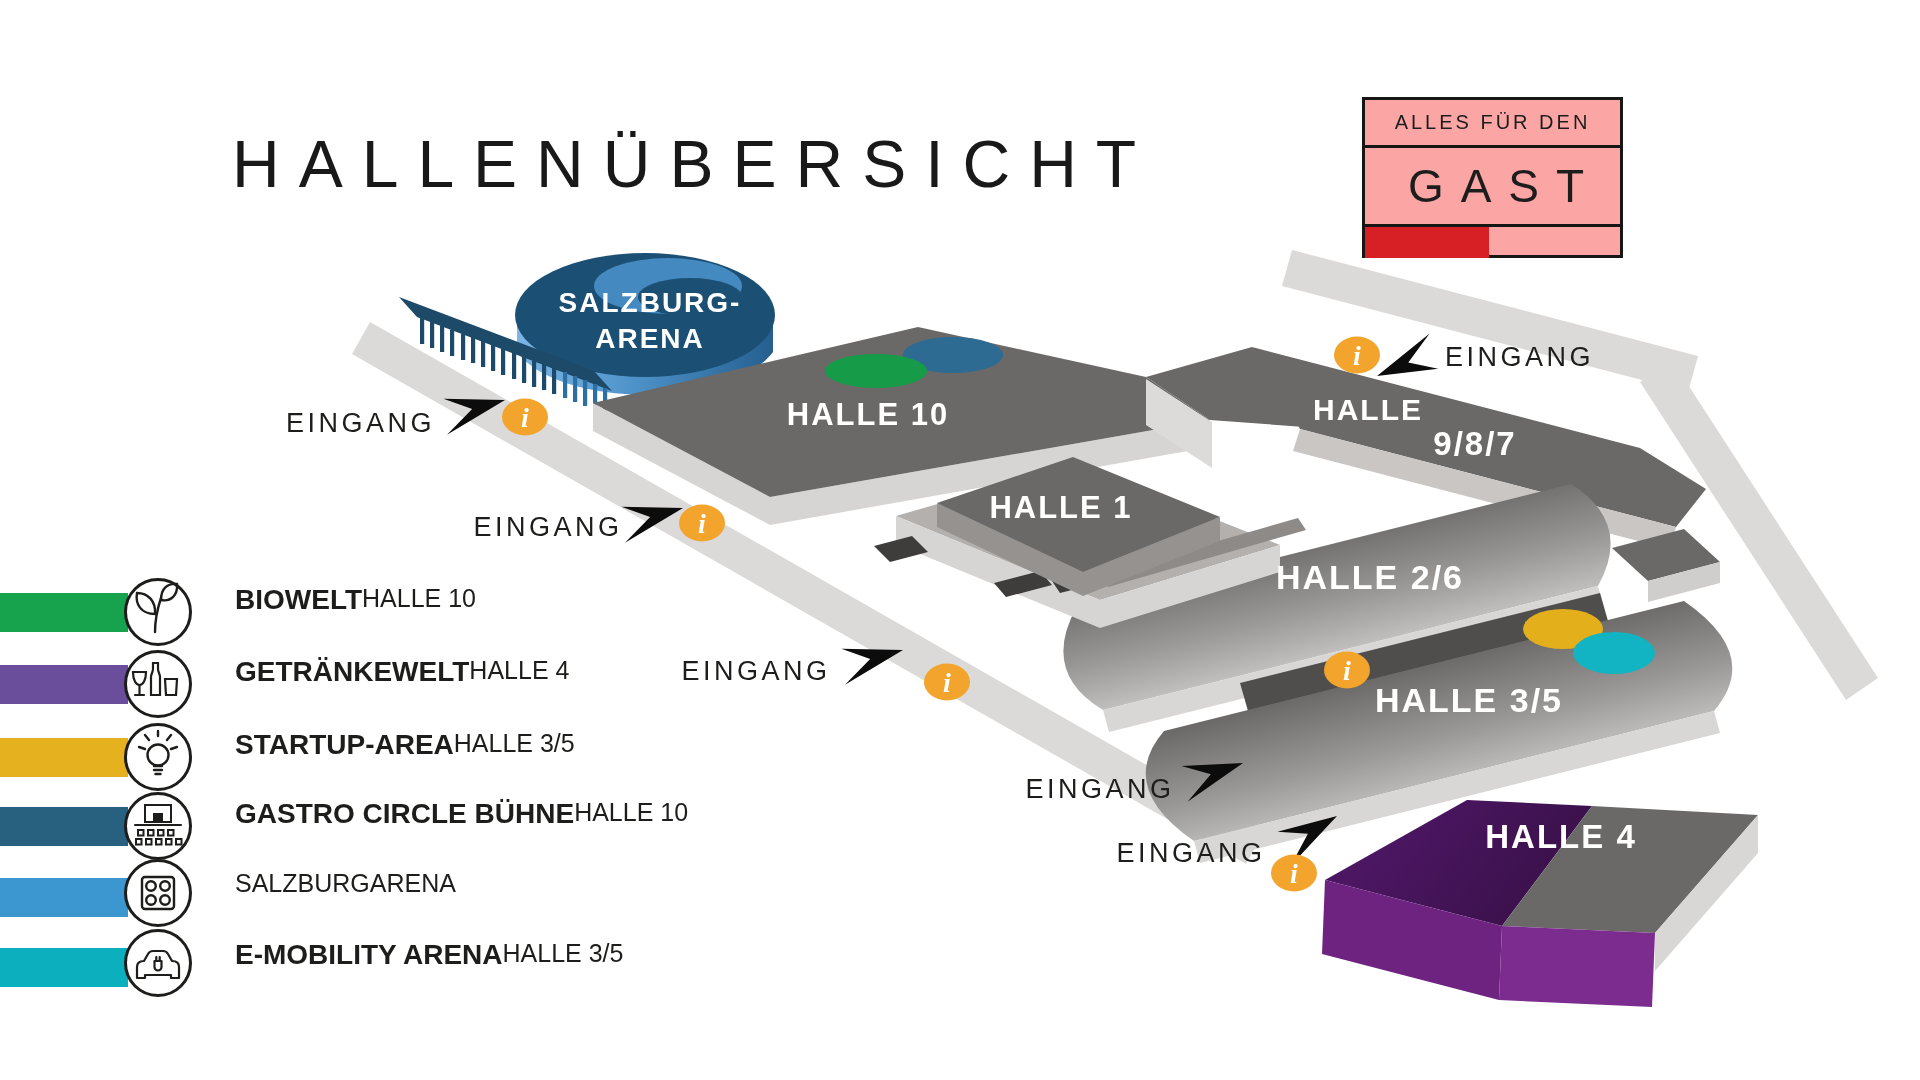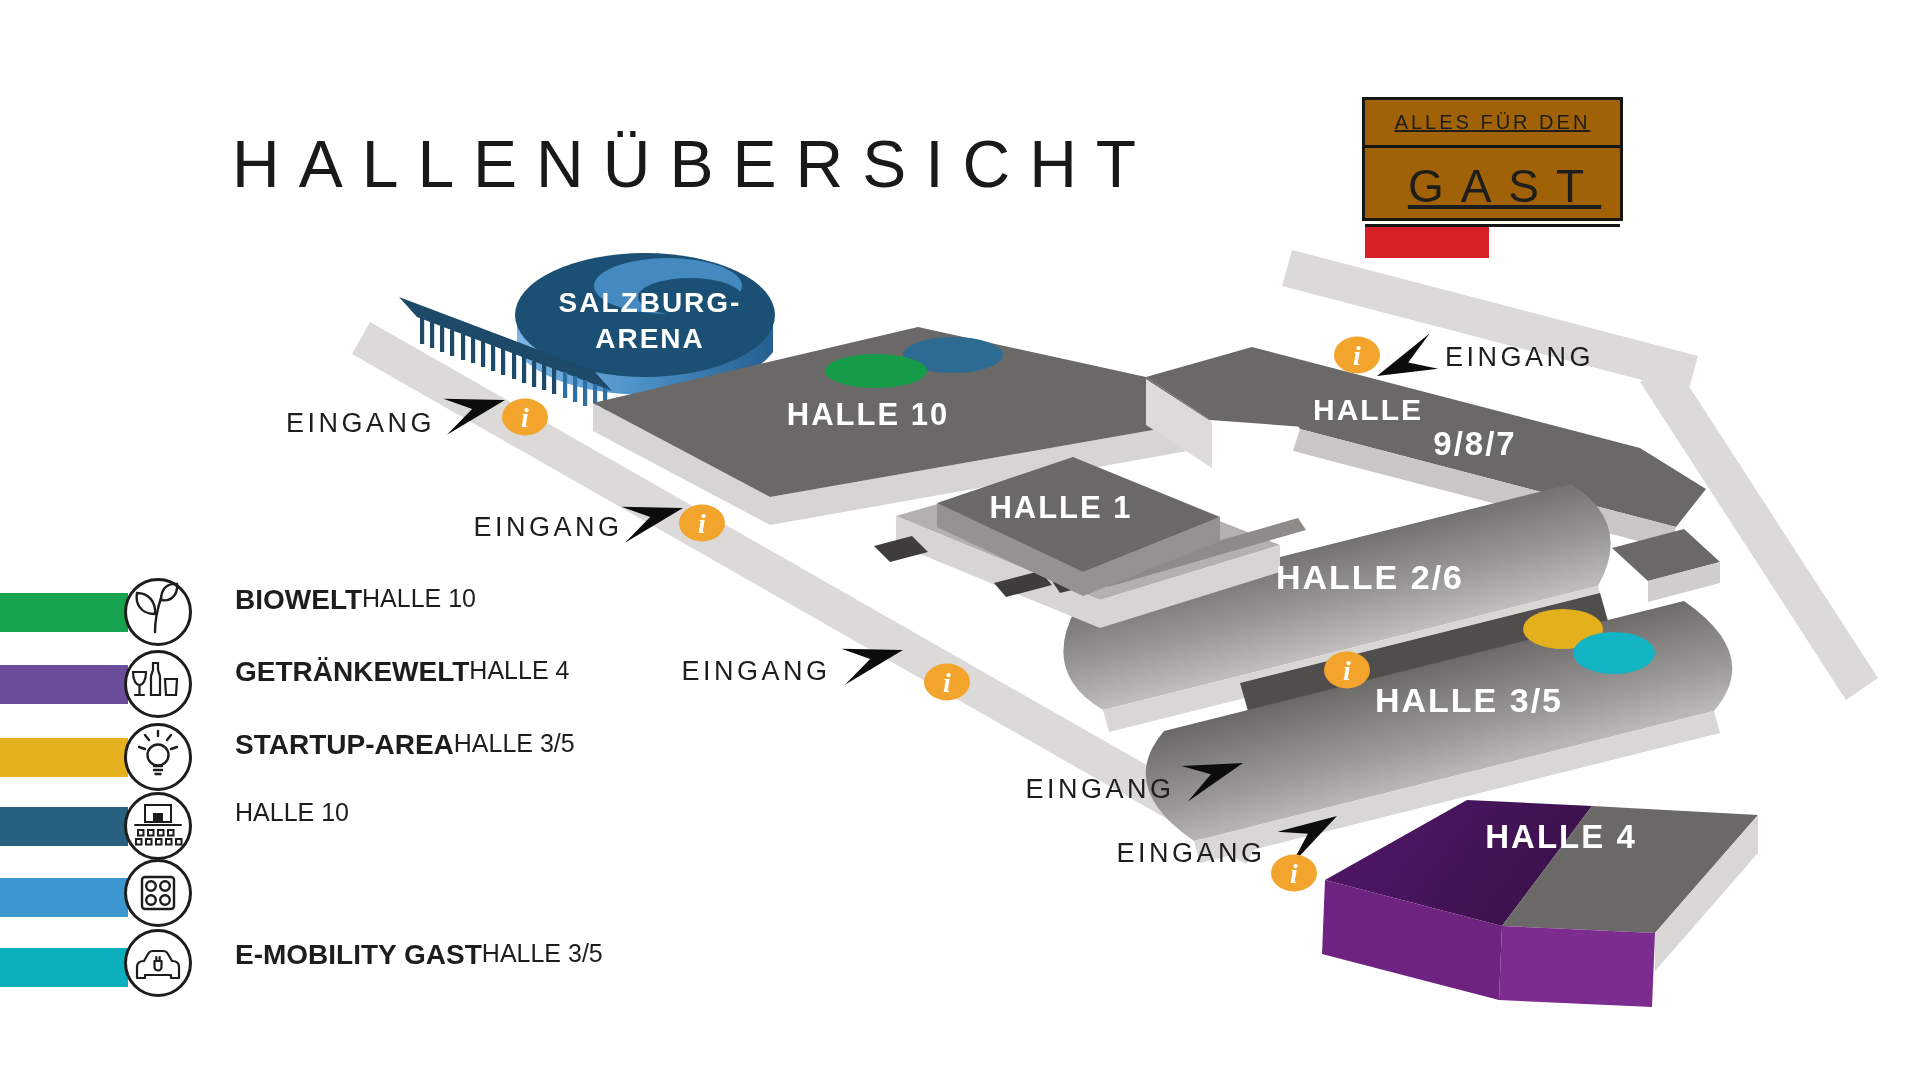--- a/index.html
+++ b/index.html
@@ -3,22 +3,22 @@
 <meta charset="utf-8">
 <style>
   html,body{margin:0;padding:0;background:#ffffff;}
   body{width:1920px;height:1080px;position:relative;overflow:hidden;
        font-family:"Liberation Sans",sans-serif;color:#1d1d1b;}
   .abs{position:absolute;}
   
   #page-title{left:232px;top:106px;font-size:66px;font-weight:300;
       letter-spacing:19px;color:#191919;white-space:nowrap;margin-top:20px;}
   
-  #logo{left:1362px;top:97px;width:261px;height:124px;border:3px solid #161615;
-        box-sizing:border-box;background:#a16207;text-decoration:underline;}
+  #logo{left:1362px;top:97px;width:261px;height:161px;border:3px solid #161615;
+        box-sizing:border-box;background:#fca5a5;}
   #logo .row1{height:45px;border-bottom:3px solid #161615;display:flex;
         align-items:center;justify-content:center;font-size:20px;
         letter-spacing:3px;font-weight:400;}
   #logo .row2{height:76px;border-bottom:3px solid #161615;display:flex;
         align-items:center;justify-content:center;font-size:46px;
         letter-spacing:17px;padding-left:24px;font-weight:400;}
   #logo .row3{height:31px;position:relative;}
   #logo .red{position:absolute;left:0;top:0;height:100%;width:48.5%;}
   
   .lg-bar{left:0;width:128px;height:39px;}
@@ -274,41 +274,43 @@
       <rect x="0" y="4" width="5.5" height="5.5"></rect>
         <rect x="10" y="4" width="5.5" height="5.5"></rect>
       <rect x="-22" y="13" width="5.5" height="5.5"></rect>
         <rect x="-12" y="13" width="5.5" height="5.5"></rect>
       <rect x="-2" y="13" width="5.5" height="5.5"></rect>
         <rect x="8" y="13" width="5.5" height="5.5"></rect>
       <rect x="18" y="13" width="5.5" height="5.5"></rect>
     </svg>
     </div>
   <div class="abs lg-text" style="top:797px">
+    <span class="lg-title">GASTRO CIRCLE BÜHNE</span>
     <span class="lg-sub">HALLE 10</span>
   </div>
 
   <div class="abs lg-bar" style="top: 878px; background: rgb(60, 151, 209);"></div>
   <div class="abs lg-circle" style="top:859px">
     <svg width="62" height="62" viewBox="-31 -31 62 62" fill="none" stroke="#1d1d1b" stroke-width="2.4">
       <rect x="-16" y="-16" width="32" height="32" rx="3"></rect>
       <circle cx="-7" cy="-7" r="4.8"></circle>
         <circle cx="7" cy="-7" r="4.8"></circle>
       <circle cx="-7" cy="7" r="4.8"></circle>
         <circle cx="7" cy="7" r="4.8"></circle>
     </svg>
     </div>
   <div class="abs lg-text" style="top:868px">
+    <span class="lg-sub">SALZBURGARENA</span>
   </div>
 
   <div class="abs lg-bar" style="top: 948px; background: rgb(12, 175, 189);"></div>
   <div class="abs lg-circle" style="top:929px">
     <svg width="62" height="62" viewBox="-31 -31 62 62" fill="none" stroke="#1d1d1b" stroke-width="2.2" stroke-linejoin="round" stroke-linecap="round">
       <path d="M-21,15 V4 C-21,0 -18,-2 -14,-2 L-10,-9 C-9,-11 -7,-12 -5,-12 H5 C7,-12 9,-11 10,-9 L14,-2 C18,-2 21,0 21,4 V15 H13 V12 H-13 V15 Z"></path>
       <path d="M-3.5,-2 h7 v6 a3.5,3.5 0 0 1 -7,0 Z"></path>
       <path d="M-1.7,-2 V-6 M1.7,-2 V-6"></path>
     </svg>
     </div>
   <div class="abs lg-text" style="top:938px">
-    <span class="lg-title">E-MOBILITY GAST</span>
+    <span class="lg-title">E-MOBILITY ARENA</span>
     <span class="lg-sub">HALLE 3/5</span>
   </div>
 </div>
 
 </body></html>

